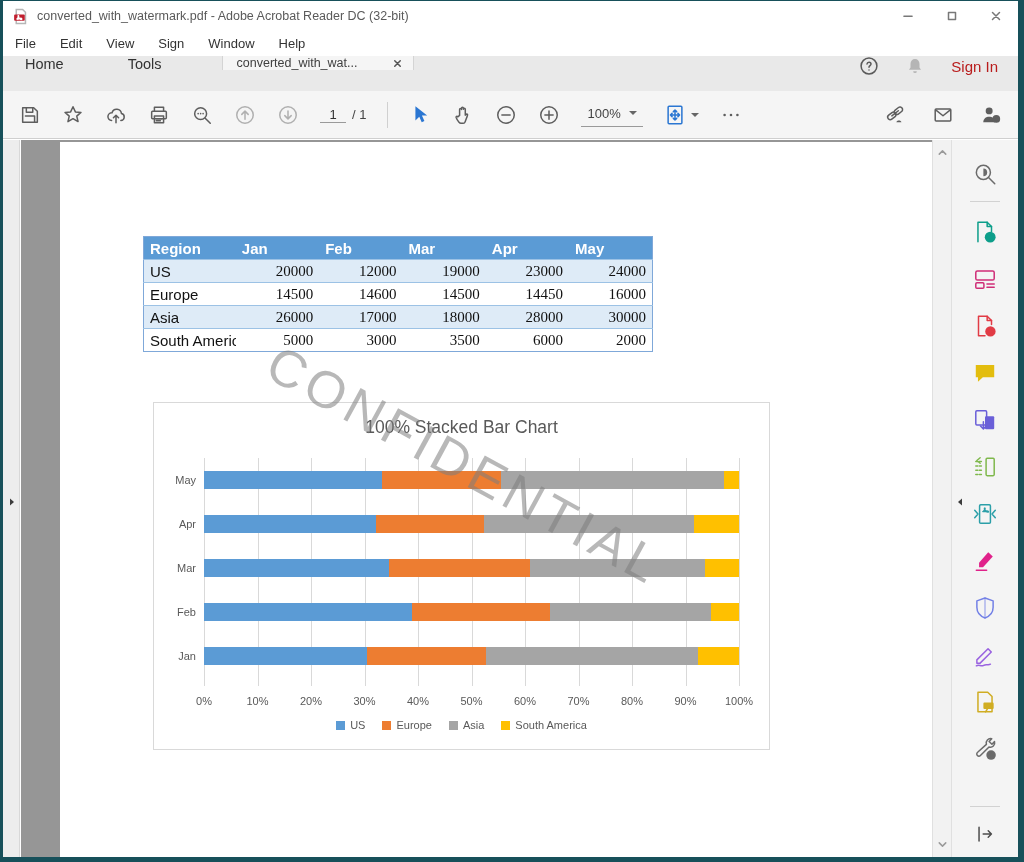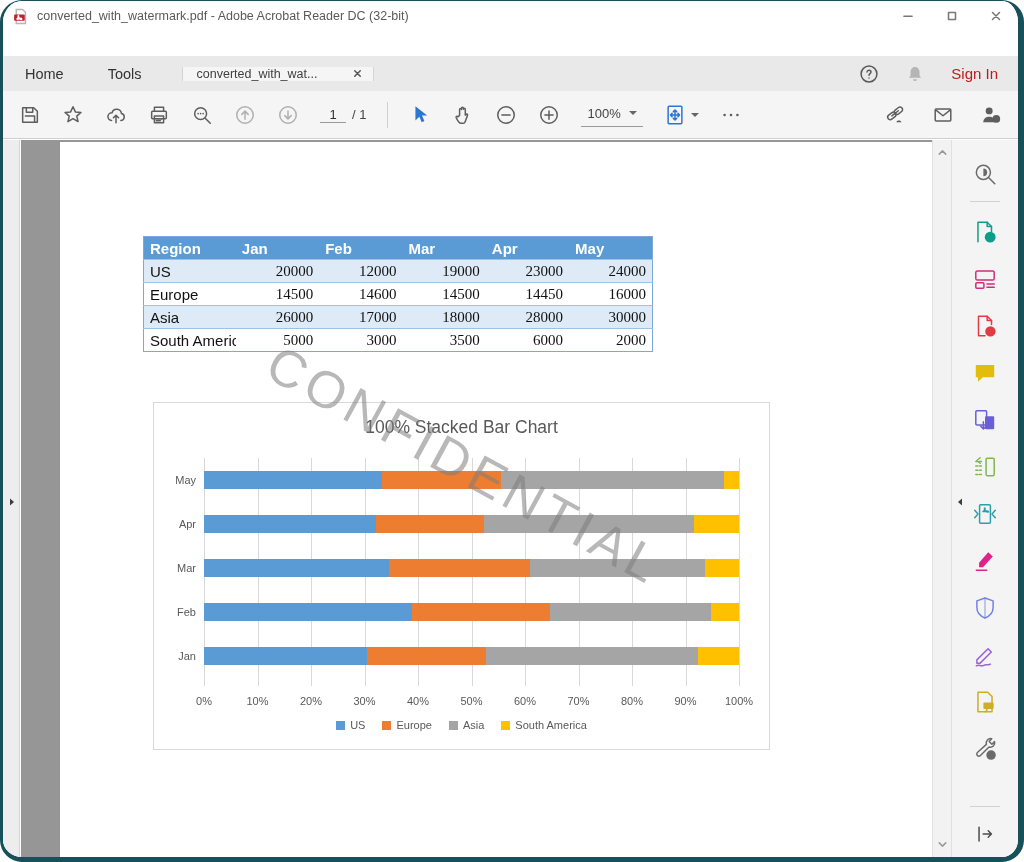--- a/index.html
+++ b/index.html
@@ -1,39 +1,39 @@
 <!DOCTYPE html>
 <html><head>
 <meta charset="utf-8">
 <style>
   * { margin:0; padding:0; box-sizing:border-box; }
   html,body { width:1024px; height:862px; font-family:"Liberation Sans",sans-serif; background:#fff; }
   .app { position:relative; width:1024px; height:862px; overflow:hidden;
          border-left:3px solid #17505a; border-right:6px solid #17505a;
-         border-bottom:5px solid #17505a; border-top:1px solid #17505a; background:#fff;border-radius:22px; }
+         border-bottom:5px solid #17505a; border-top:1px solid #17505a; background:#fff; }
   svg { display:block; width:100%; height:100%; }
   .ic  { stroke:currentColor; fill:none; }
   .ic svg * { vector-effect:non-scaling-stroke; }
   .ic svg [stroke] { stroke-width:1.5; }
   .ic svg :not([fill]) { fill:none; stroke:currentColor; stroke-width:1.5; stroke-linecap:round; stroke-linejoin:round; }
 
   
   .titlebar { position:absolute; left:0; top:0; right:0; height:30px; background:#fff; display:flex; align-items:center; }
   .tb-icon { width:17px; height:17px; margin-left:9px; }
   .tb-title { margin-left:8px; font-size:12.5px; color:#5a5a5a; }
   .win-controls { margin-left:auto; display:flex; height:100%; }
   .wc { width:44px; height:100%; display:flex; align-items:center; justify-content:center; color:#787878; }
   .wc span { width:14px; height:14px; display:block; }
 
   
   .menubar { position:absolute; left:0; top:30px; right:0; height:25px; background:#fff; display:flex; align-items:center; padding-left:12px; gap:24px; }
   .menu-item { font-size:13px; color:#333; }
 
   
-  .tabbar { position:absolute; left:0; top:55px; right:0; height:35px; background:#e9e9e9; display:flex; align-items:center; }
+  .tabbar { position:absolute; left:0; top:55px; right:0; height:35px; background:#e9e9e9; display:flex; align-items:flex-start;gap:20px; }
   .tab.plain { padding:0 22px; display:flex; align-items:center; font-size:14.5px; color:#323232; }
   .tab.active { width:192px; margin-left:18px; background:#f5f5f5; border-left:1px solid #d4d4d4; border-right:1px solid #d4d4d4;
                 display:flex; align-items:center; justify-content:space-between; padding:0 10px 0 14px; font-size:12.5px; color:#404040; }
   .tab-close { width:11px; height:11px; color:#555; }
   .tabbar-right { margin-left:auto; display:flex; align-items:center; gap:26px; padding-right:20px; }
   .help-ic { width:20px; height:20px; color:#5a5a5a; }
   .bell-ic { width:20px; height:20px; color:#b5b5b5; }
   .sign-in { font-size:15px; color:#b91c1c; }
 
   
@@ -134,20 +134,28 @@
       <span class="wc">
           <span class="ic">
             <svg viewBox="0 0 24 24">
               <path d="M6 6l12 12M18 6L6 18"></path>
             </svg>
           </span>
         </span>
     </div>
   </div>
 
+  <div class="menubar" id="menubar">
+      <span class="menu-item">File</span>
+      <span class="menu-item">Edit</span>
+      <span class="menu-item">View</span>
+      <span class="menu-item">Sign</span>
+      <span class="menu-item">Window</span>
+      <span class="menu-item">Help</span>
+    </div>
 
   <div class="tabbar">
     <div class="tab plain">Home</div>
     <div class="tab plain">Tools</div>
     <div class="tab active">
       <span>converted_with_wat...</span>
       <span class="tab-close ic">
           <svg viewBox="0 0 24 24">
             <path d="M6 6l12 12M18 6L6 18"></path>
           </svg>

